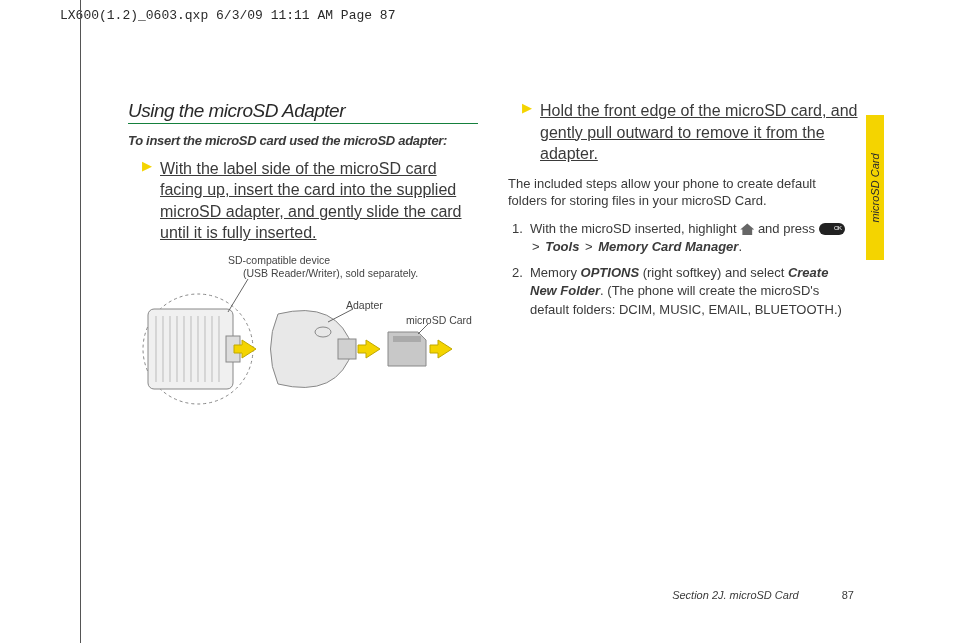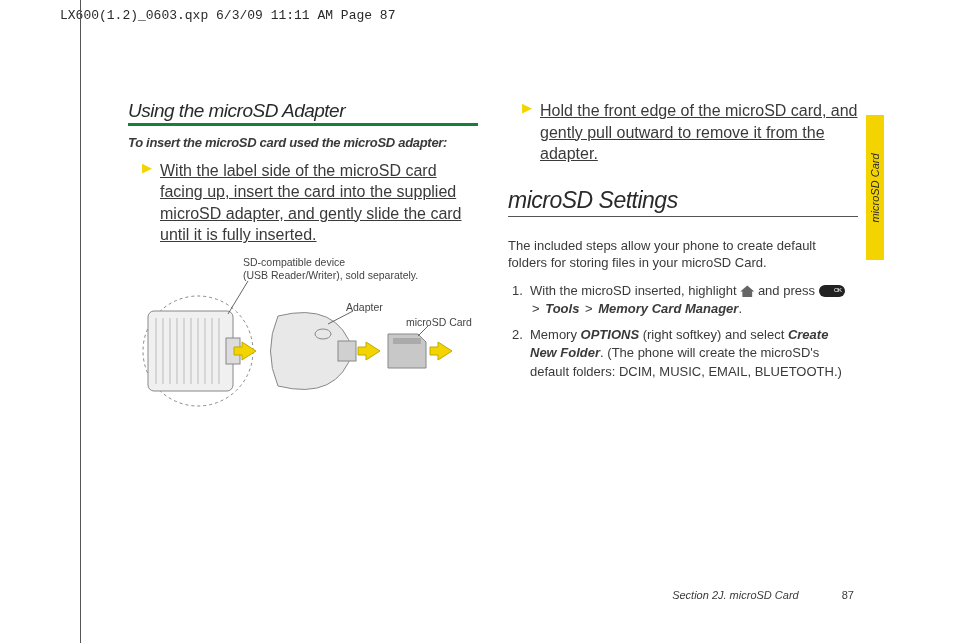--- a/index.html
+++ b/index.html
@@ -55,21 +55,21 @@
     gap: 30px;
   }
   .col {
     width: 350px;
   }
   h2 {
     font-size: 19px;
     font-style: italic;
     font-weight: normal;
     color: #2a2a2a;
-    border-bottom: 3px solid #15803d;
+    border-bottom: 1px solid #15803d;
     padding-bottom: 1px;
     margin-bottom: 8px;
     letter-spacing: -0.5px;
   }
   h1 {
     font-size: 23px;
     font-style: italic;
     font-weight: normal;
     color: #2a2a2a;
     border-bottom: 1px solid #555;
@@ -196,21 +196,21 @@
 
   <div class="col">
     <h2>Using the microSD Adapter</h2>
     <p class="subhead">To insert the microSD card used the microSD adapter:</p>
     <div class="bullet-item">
       <span class="arrow">▶</span>
       <span class="txt">With the label side of the microSD card facing up, insert the card into the supplied microSD adapter, and gently slide the card until it is fully inserted.</span>
     </div>
 
     <div class="diagram">
-      <div class="dlabel" style="left:115px; top:0;">SD-compatible device</div>
+      <div class="dlabel" style="left:100px; top:0;">SD-compatible device</div>
       <div class="dlabel" style="left:115px; top:13px;">(USB Reader/Writer), sold separately.</div>
       <div class="dlabel" style="left:218px; top:45px;">Adapter</div>
       <div class="dlabel" style="left:278px; top:60px;">microSD Card</div>
 
       <svg width="350" height="170">
 
         <circle cx="70" cy="95" r="55" fill="none" stroke="#888" stroke-width="1" stroke-dasharray="3,3"></circle>
 
         <rect x="20" y="55" width="85" height="80" rx="6" fill="#f0f0f0" stroke="#888"></rect>
         <line x1="28" y1="62" x2="28" y2="128" stroke="#bbb"></line>
@@ -247,21 +247,20 @@
       </svg>
     </div>
   </div>
 
   <div class="col">
     <div class="bullet-item">
       <span class="arrow">▶</span>
       <span class="txt">Hold the front edge of the microSD card, and gently pull outward to remove it from the adapter.</span>
     </div>
 
-    <h1>microSD Settings</h1>
     <p>The included steps allow your phone to create default folders for storing files in your microSD Card.</p>
 
     <ol>
       <li>
         <span>With the microSD inserted, highlight </span>
         <span class="icon-home"></span>
         <span> and press </span>
         <span class="icon-menu"></span>
         <span class="gt">&gt;</span>
         <span class="ital-bold">Tools</span>

